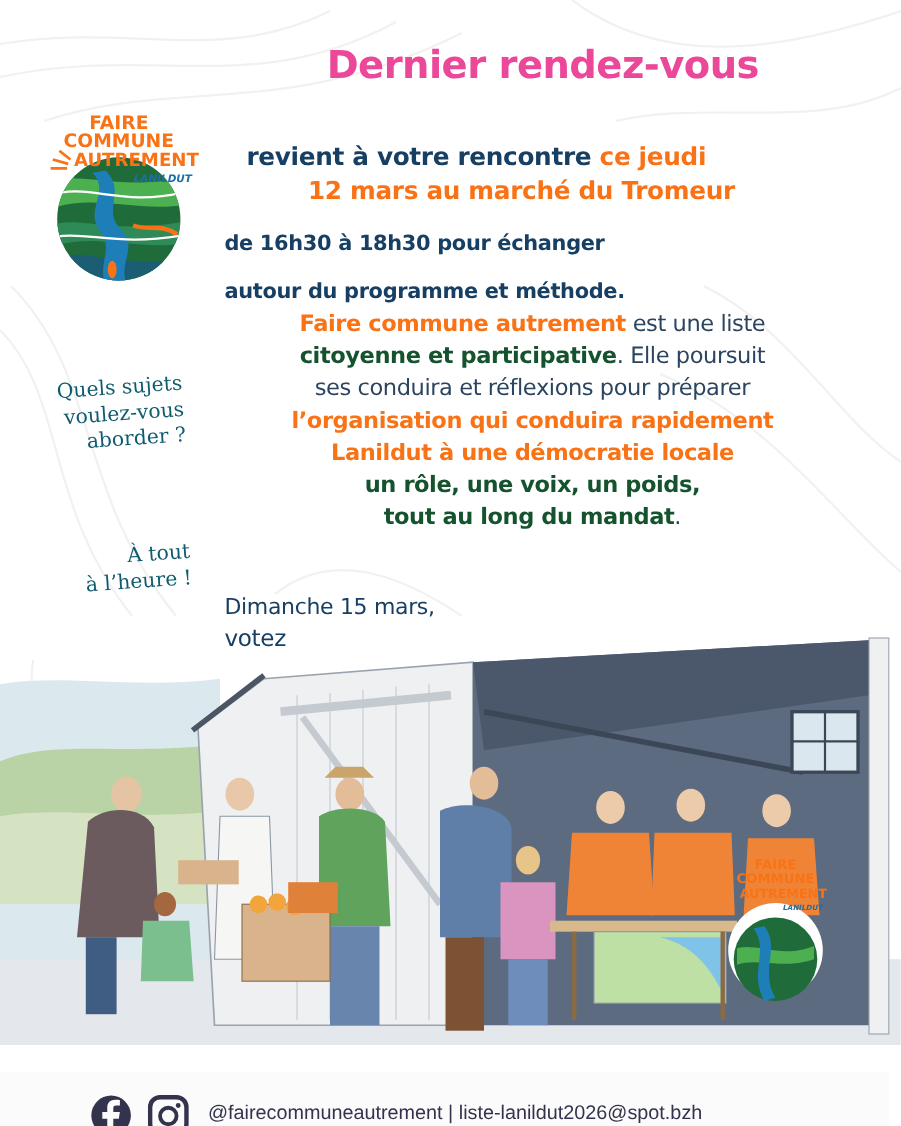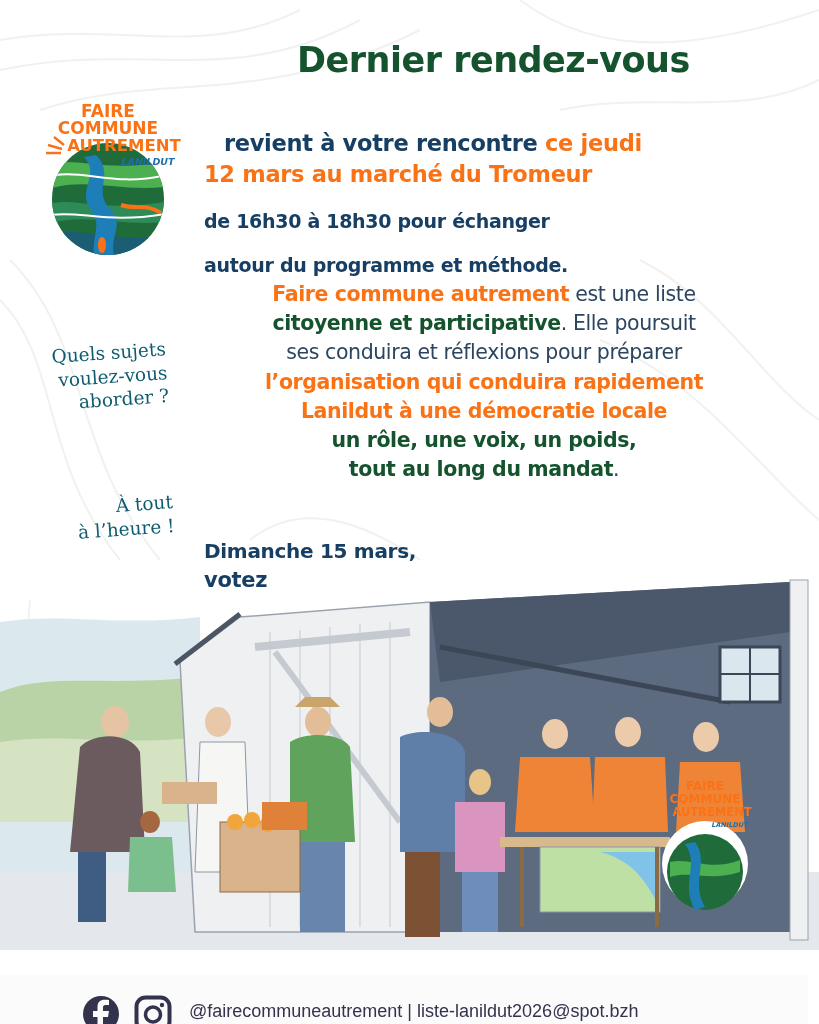--- a/index.html
+++ b/index.html
@@ -4,32 +4,32 @@
 <style>
   * { margin: 0; padding: 0; box-sizing: border-box; }
   html, body { width: 819px; height: 1024px; overflow: hidden; background: #ffffff; }
   body { position: relative; font-family: "Liberation Sans", "DejaVu Sans", sans-serif; }
 
   .bg-lines { position: absolute; inset: 0; z-index: 0; }
 
   .title {
     position: absolute; left: 297px; top: 40px;
     font-family: "DejaVu Sans", sans-serif; font-weight: bold;
-    font-size: 35px; color: #14532d; letter-spacing: -0.5px; white-space: nowrap;
+    font-size: 35px; color: #ec4899; letter-spacing: -0.5px; white-space: nowrap;
     z-index: 2;
   }
 
   .logo { position: absolute; left: 36px; top: 95px; width: 150px; height: 165px; z-index: 2; }
 
   .intro {
     position: absolute; left: 204px; top: 128px; width: 540px; z-index: 2;
     font-family: "DejaVu Sans", sans-serif; font-weight: bold; color: #173f63;
   }
   .intro .l1 { font-size: 22.5px; line-height: 31px; white-space: nowrap; letter-spacing: -0.3px; margin-left: 20px; }
-  .intro .l2 { font-size: 22.5px; line-height: 31px; white-space: nowrap; letter-spacing: -0.3px; color: #f97316; }
+  .intro .l2 { font-size: 22.5px; line-height: 31px; white-space: nowrap; letter-spacing: -0.3px; color: #f97316; text-align: center; }
   .intro .l3 { font-size: 19px; line-height: 26px; white-space: nowrap; letter-spacing: -0.3px; margin-top: 18px; }
   .orange { color: #f97316; }
   .teal { color: #14532d; }
 
   .body-text {
     position: absolute; left: 204px; top: 280px; width: 560px; z-index: 2;
     font-family: "DejaVu Sans", sans-serif; font-size: 20.5px; line-height: 29.2px;
     color: #23405d; letter-spacing: -0.4px; text-align: center;
   }
   .body-text .line { white-space: nowrap; }
@@ -42,21 +42,21 @@
     transform: rotate(-4deg); transform-origin: right center; white-space: nowrap;
   }
   .side-a {
     position: absolute; right: 645px; top: 490px; z-index: 2; text-align: right;
     font-family: "DejaVu Serif", serif; font-size: 18.5px; line-height: 24px; color: #0f5c70;
     transform: rotate(-4deg); transform-origin: right center; white-space: nowrap;
   }
 
   .vote {
     position: absolute; left: 204px; top: 538px; z-index: 2;
-    font-family: "DejaVu Sans", sans-serif; font-weight: bold; color: #173f63; letter-spacing: -0.3px;
+    font-family: "DejaVu Sans", sans-serif; font-weight: normal; color: #173f63; letter-spacing: -0.3px;
   }
   .vote .v1 { font-size: 20px; line-height: 27px; }
   .vote .v2 { font-size: 21px; line-height: 30px; }
 
   .illustration { position: absolute; left: 0; top: 572px; width: 819px; height: 378px; z-index: 1; }
 
   .footer {
     position: absolute; left: 0; top: 975px; width: 808px; height: 76px;
     background: #fbfbfb; z-index: 2;
   }

